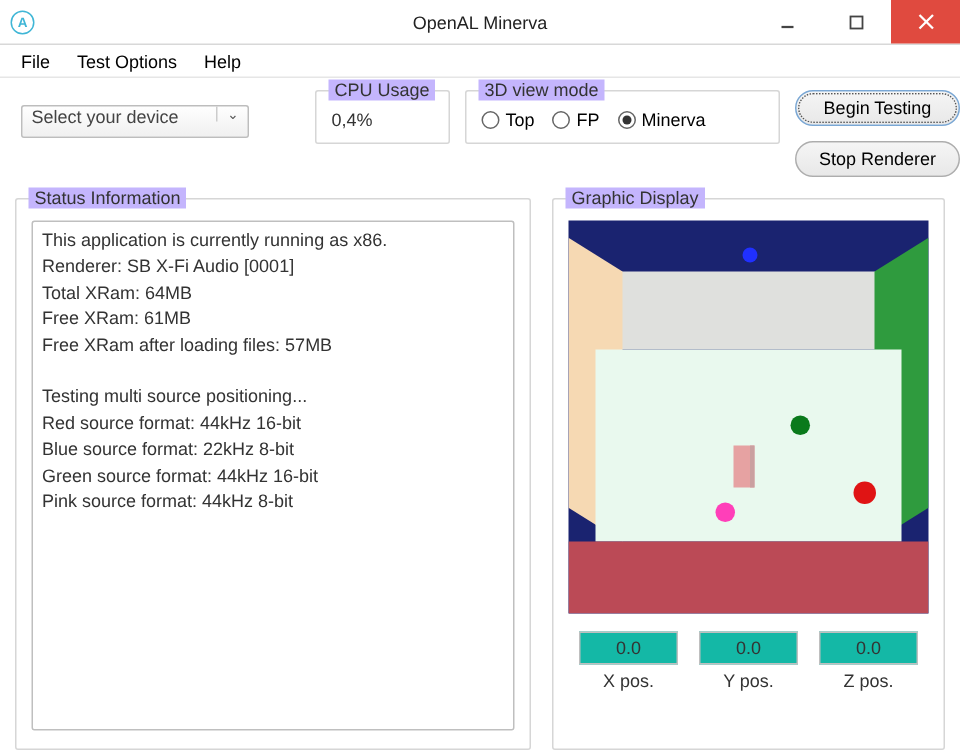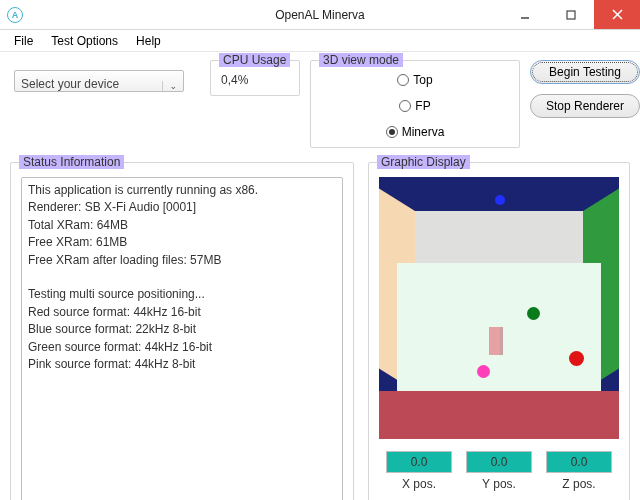--- a/index.html
+++ b/index.html
@@ -14,31 +14,31 @@
 .win-btn svg { display: block; }
 
 .menubar { height: 22px; display: flex; align-items: center; padding: 0 6px; gap: 2px; background: #fff; border-bottom: 1px solid #e6e6e6; }
 .menubar .mitem { padding: 2px 8px; cursor: default; }
 
 .content { padding: 8px 10px; }
 
 .top-row { display: flex; gap: 10px; align-items: flex-start; }
 
 .device-box { flex: 0 0 190px; padding: 10px 4px 10px 4px; }
-.device-select { width: 170px; height: 22px; border: 1px solid #bdbdbd; background: linear-gradient(#fefefe,#f0f0f0); display: flex; align-items: flex-end; padding: 0 6px; color: #444; position: relative; border-radius: 2px; }
+.device-select { width: 152px; height: 22px; border: 1px solid #bdbdbd; background: linear-gradient(#fefefe,#f0f0f0); display: flex; align-items: flex-start; padding: 0 6px; color: #444; position: relative; border-radius: 2px; }
 .device-select .chev { margin-left: auto; padding-left: 6px; border-left: 1px solid #ccc; color: #555; font-size: 9px; }
 
 .group { position: relative; border: 1px solid #d6d6d6; padding: 10px 10px 8px 10px; border-radius: 2px; }
 .group .legend { position: absolute; top: -8px; left: 8px; background: #c4b5fd; padding: 0 4px; color: #333; }
 
 .cpu-group { flex: 0 0 90px; text-align: left; }
 .cpu-val { color: #333; margin-top: 2px; }
 
 .view-group { flex: 0 0 210px; }
-.radios { display: flex; gap: 12px; align-items: center; margin-top: 2px; flex-direction: column; }
+.radios { display: flex; gap: 12px; align-items: center; margin-top: 2px; }
 .radio { display: flex; align-items: center; gap: 4px; }
 .radio .dot { width: 12px; height: 12px; border: 1px solid #666; border-radius: 50%; display: flex; align-items: center; justify-content: center; }
 .radio.checked .dot::after { content:""; width: 6px; height: 6px; background: #333; border-radius: 50%; }
 
 .btn-col { flex: 0 0 110px; display: flex; flex-direction: column; gap: 10px; margin-left: auto; }
 .btn { height: 24px; border: 1px solid #adadad; background: linear-gradient(#f5f5f5,#e8e8e8); display: flex; align-items: center; justify-content: center; border-radius: 12px; cursor: pointer; }
 .btn.focus { outline: 1px dotted #555; outline-offset: -3px; border-color: #7aa7d4; }
 
 .main-row { display: flex; gap: 14px; margin-top: 14px; }
 

